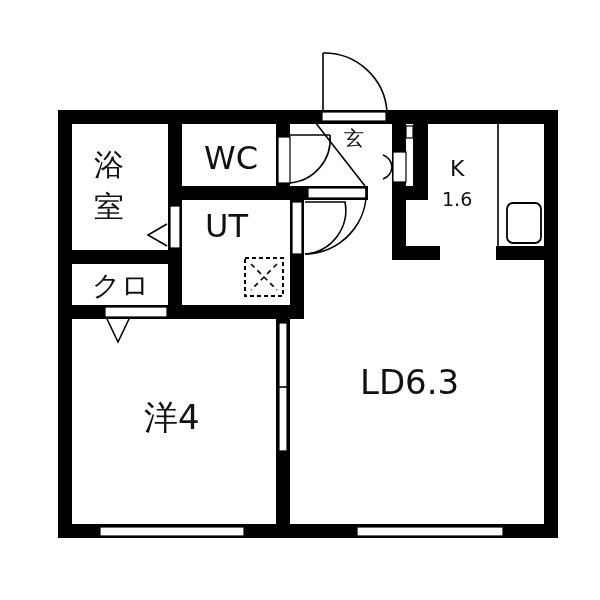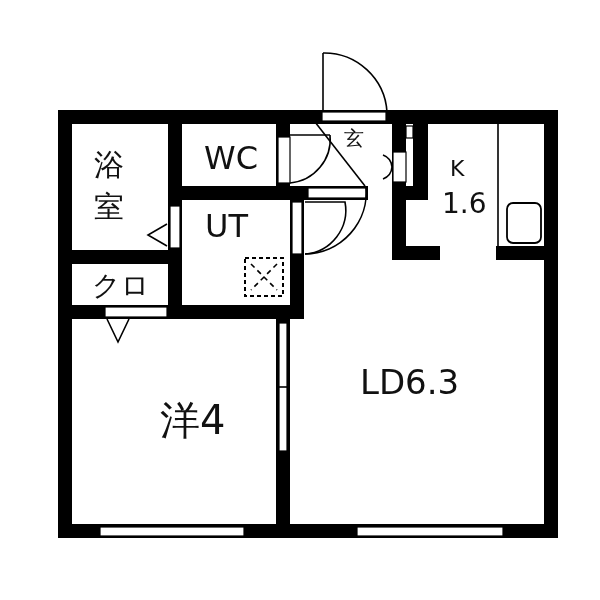--- a/index.html
+++ b/index.html
@@ -104,15 +104,15 @@
   </g>
 </svg>
 
 <div class="lbl" style="left:94px;top:150px;font-size:30px;">浴</div>
 <div class="lbl" style="left:94px;top:192px;font-size:30px;">室</div>
 <div class="lbl" style="left:204px;top:142px;font-size:32px;">WC</div>
 <div class="lbl" style="left:205px;top:210px;font-size:32px;text-align:center;">UT</div>
 <div class="lbl" style="left:92px;top:272px;font-size:28px;">クロ</div>
 <div class="lbl" style="left:344px;top:128px;font-size:20px;">玄</div>
 <div class="lbl" style="left:450px;top:158px;font-size:22px;">K</div>
-<div class="lbl" style="left:442px;top:190px;font-size:28px;">1.6</div>
+<div class="lbl" style="left:442px;top:190px;font-size:19px;">1.6</div>
 <div class="lbl" style="left:360px;top:365px;font-size:34px;">LD6.3</div>
-<div class="lbl" style="left:160px;top:400px;font-size:40px;">洋4</div>
+<div class="lbl" style="left:144px;top:400px;font-size:34px;">洋4</div>
 
 </body></html>

